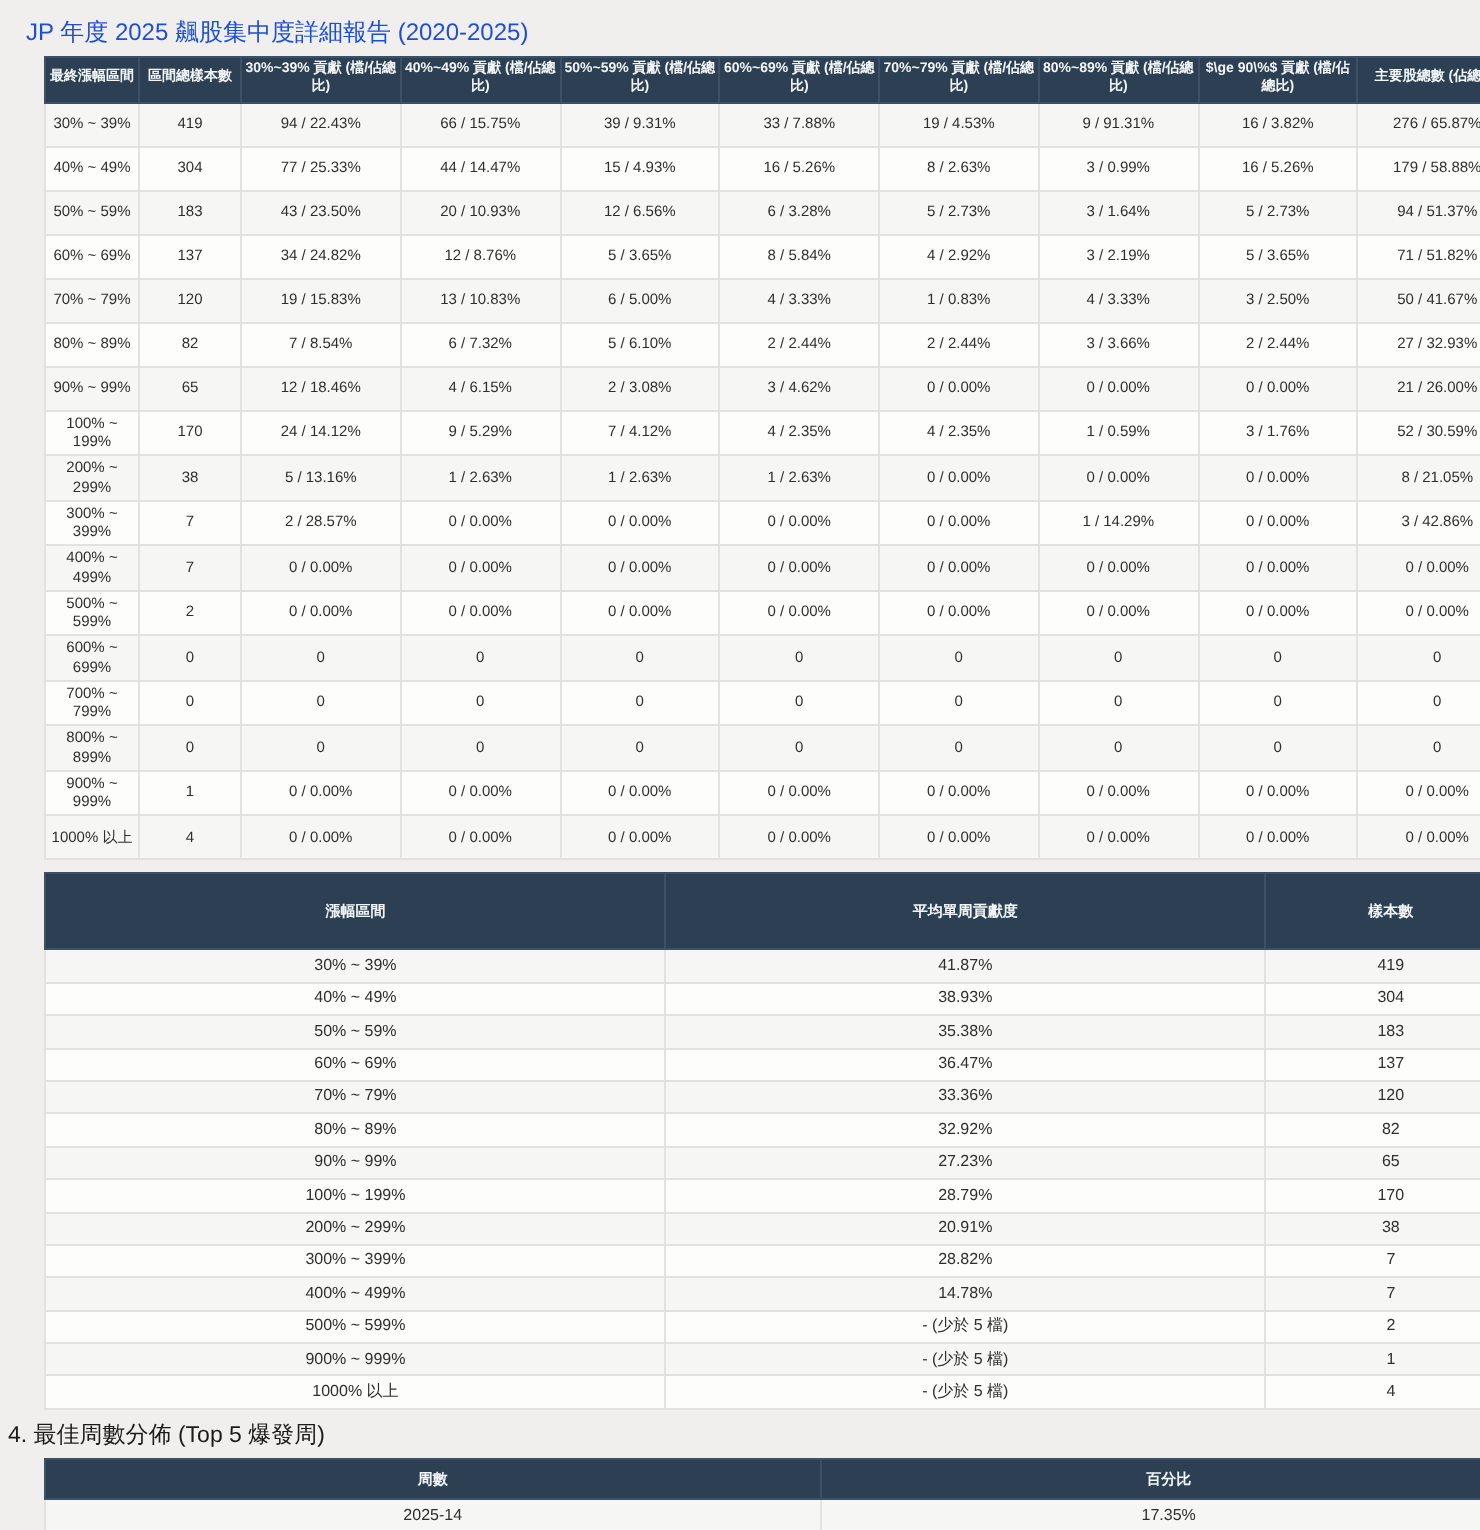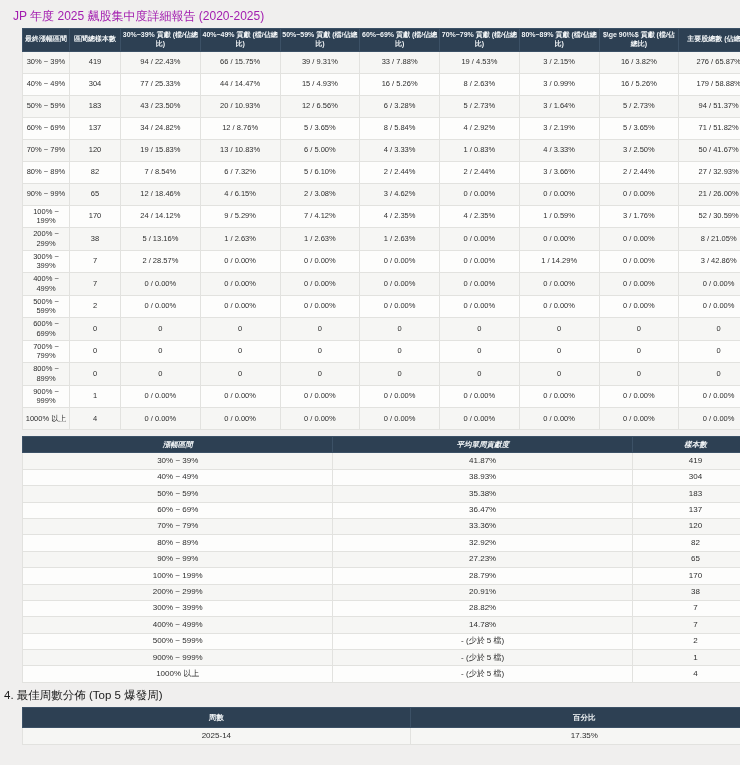--- a/index.html
+++ b/index.html
@@ -12,21 +12,21 @@
     font-family: "Liberation Sans", sans-serif;
     color: #222;
   }
   .page {
     padding: 3px 0 0 4px;
     width: 736px;
   }
   .report-title {
     font-size: 12px;
     font-weight: 400;
-    color: #a21caf;
+    color: #1d4ed8;
     margin: 5px 0 3px 9px;
   }
   .section-heading {
     font-size: 11.5px;
     font-weight: 400;
     color: #1b1b1b;
     margin: 5px 0 4px 0;
   }
   table {
     border-collapse: collapse;
@@ -56,21 +56,21 @@
 
   
   .t1 { font-size: 7.5px; margin-bottom: 6px; }
   .t1 th { font-size: 7px; padding: 2px 1px; }
   .t1 td { padding: 1px 1px; height: 19px; }
   .t1 th:nth-child(1), .t1 td:nth-child(1) { width: 44px; }
   .t1 th:nth-child(2), .t1 td:nth-child(2) { width: 48px; }
 
   
   .t2 { font-size: 8px; margin-bottom: 4px; }
-  .t2 th { font-size: 7.5px; padding: 3px 2px; font-style: italic; }
+  .t2 th { font-size: 7.5px; padding: 14px 2px; }
   .t2 td { padding: 2.5px 2px; }
   .t2 th:nth-child(1), .t2 td:nth-child(1) { width: 41.5%; }
   .t2 th:nth-child(2), .t2 td:nth-child(2) { width: 40%; }
 
   
   .t3 { font-size: 8px; }
   .t3 th { font-size: 7.5px; padding: 5px 2px; }
   .t3 td { padding: 2.5px 2px; }
   .t3 th:nth-child(1), .t3 td:nth-child(1) { width: 52%; }
 </style>
@@ -97,21 +97,21 @@
       </thead>
       <tbody>
         <tr>
           <td>30% ~ 39%</td>
           <td>419</td>
           <td>94 / 22.43%</td>
           <td>66 / 15.75%</td>
           <td>39 / 9.31%</td>
           <td>33 / 7.88%</td>
           <td>19 / 4.53%</td>
-          <td>3 / 2.15%</td>
+          <td>9 / 91.31%</td>
           <td>16 / 3.82%</td>
           <td>276 / 65.87%</td>
         </tr>
         <tr>
           <td>40% ~ 49%</td>
           <td>304</td>
           <td>77 / 25.33%</td>
           <td>44 / 14.47%</td>
           <td>15 / 4.93%</td>
           <td>16 / 5.26%</td>

